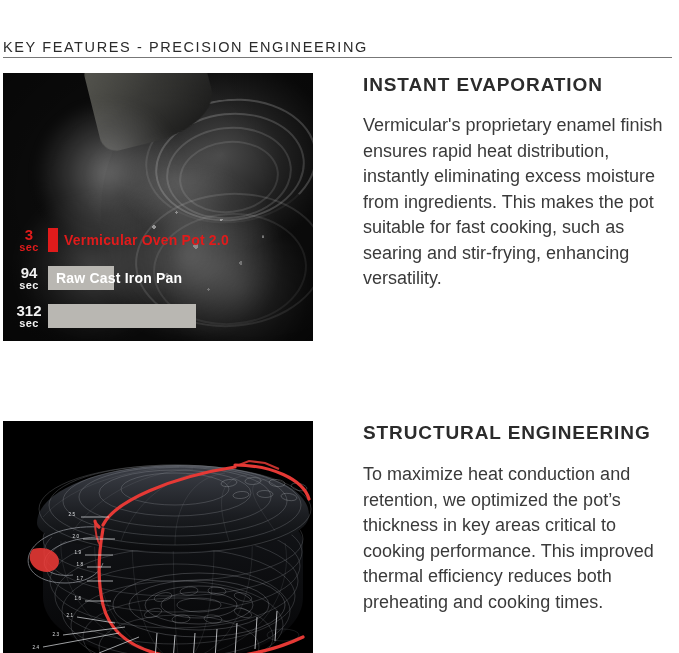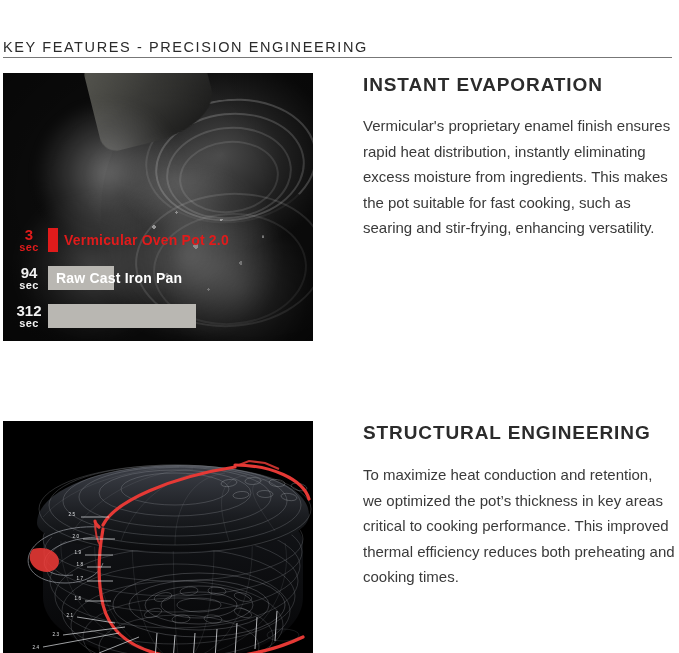--- a/index.html
+++ b/index.html
@@ -52,21 +52,21 @@
   .feature-title{
     font-size:19px;
     letter-spacing:0.9px;
     font-weight:700;
     color:#2b2b2b;
     line-height:24px;
     margin:0 0 16px 0;
     white-space:nowrap;
   }
   .feature-body{
-    font-size:15px;
+    font-size:18px;
     line-height:25.5px;
     color:#3a3a3a;
     font-weight:400;
     margin:0;
   }
   .row-2 .feature-title{margin-bottom:17px;}
 
   
   .photo-steam{position:absolute;inset:0;background:#0a0a0a;}
   .ps-base{

